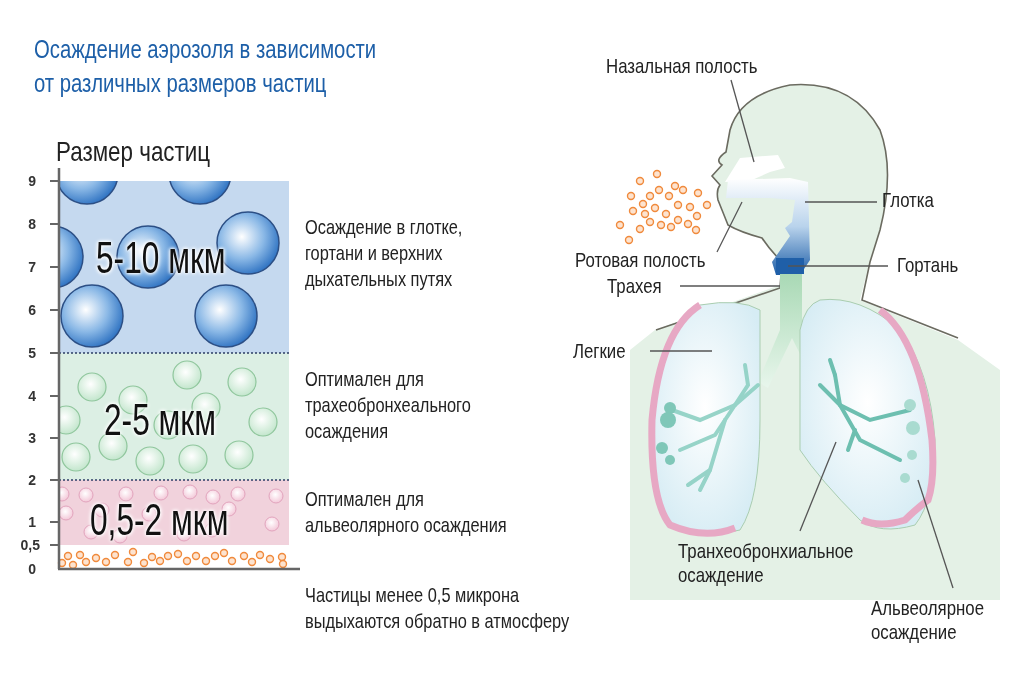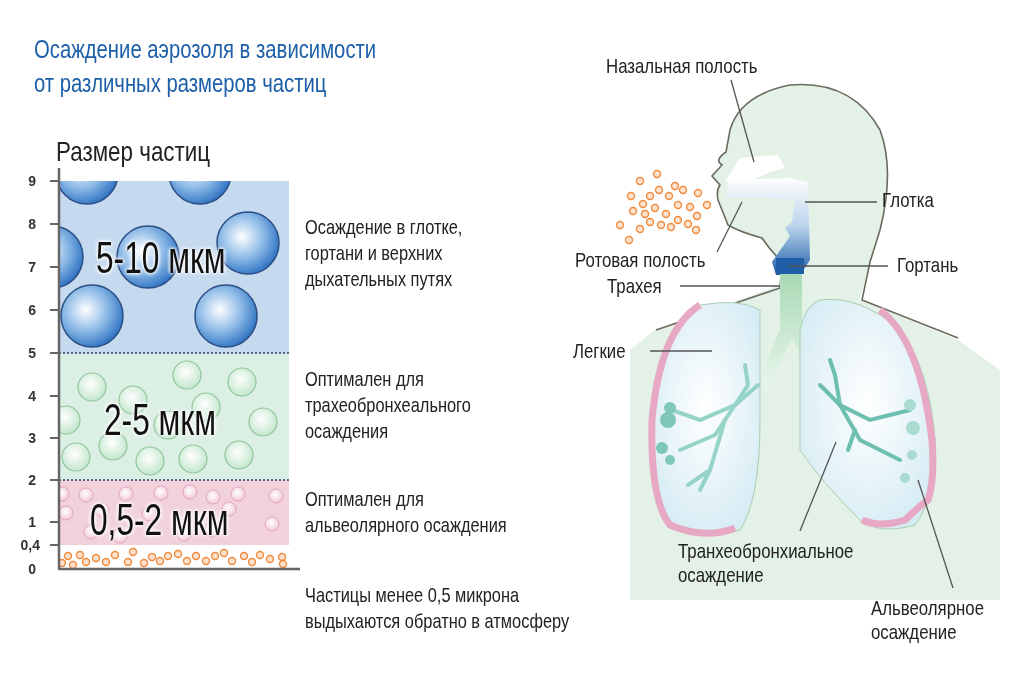--- a/index.html
+++ b/index.html
@@ -246,21 +246,21 @@
 
 <div class="tick" style="left:0;top:173px;">9</div>
 <div class="tick" style="left:0;top:216px;">8</div>
 <div class="tick" style="left:0;top:259px;">7</div>
 <div class="tick" style="left:0;top:302px;">6</div>
 <div class="tick" style="left:0;top:345px;">5</div>
 <div class="tick" style="left:0;top:388px;">4</div>
 <div class="tick" style="left:0;top:430px;">3</div>
 <div class="tick" style="left:0;top:472px;">2</div>
 <div class="tick" style="left:0;top:514px;">1</div>
-<div class="tick" style="left:4px;top:537px;">0,4</div>
+<div class="tick" style="left:4px;top:537px;">0,5</div>
 <div class="tick" style="left:0;top:561px;">0</div>
 
 <div class="band-label" style="left:96px;top:233px;">5-10 мкм</div>
 <div class="band-label" style="left:104px;top:395px;">2-5 мкм</div>
 <div class="band-label" style="left:90px;top:495px;">0,5-2 мкм</div>
 
 <div class="desc" style="top:214px;">
   <div>Осаждение в глотке,</div>
   <div>гортани и верхних</div>
   <div>дыхательных путях</div>

